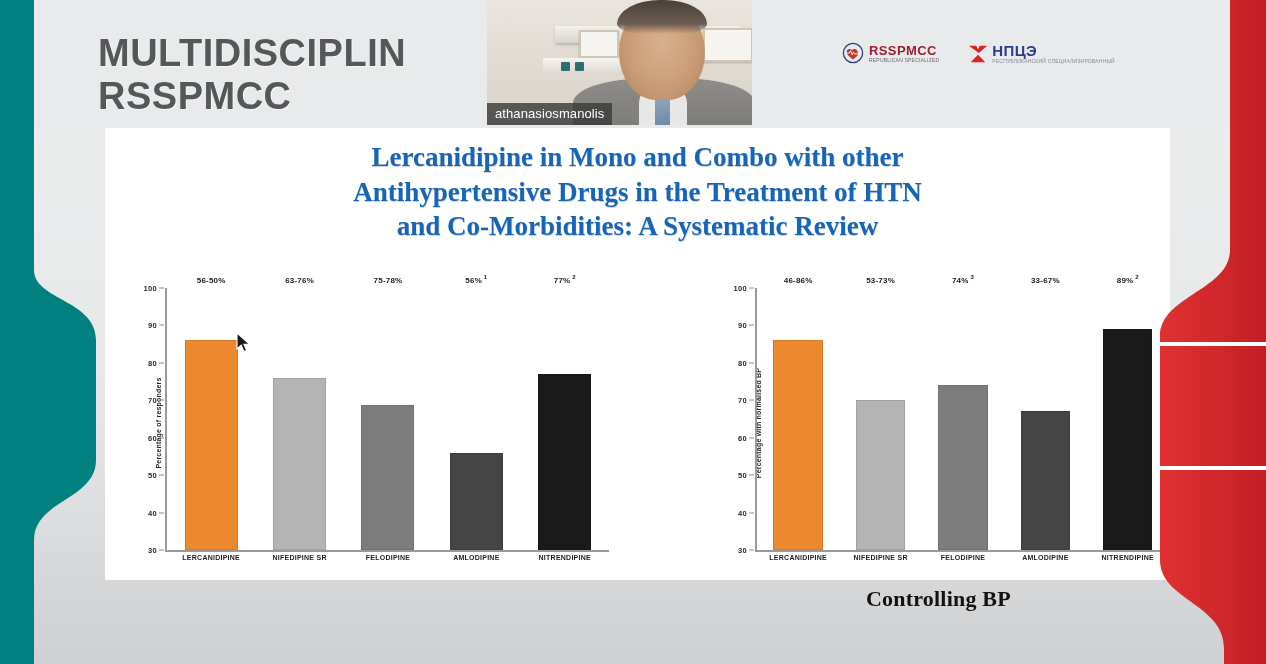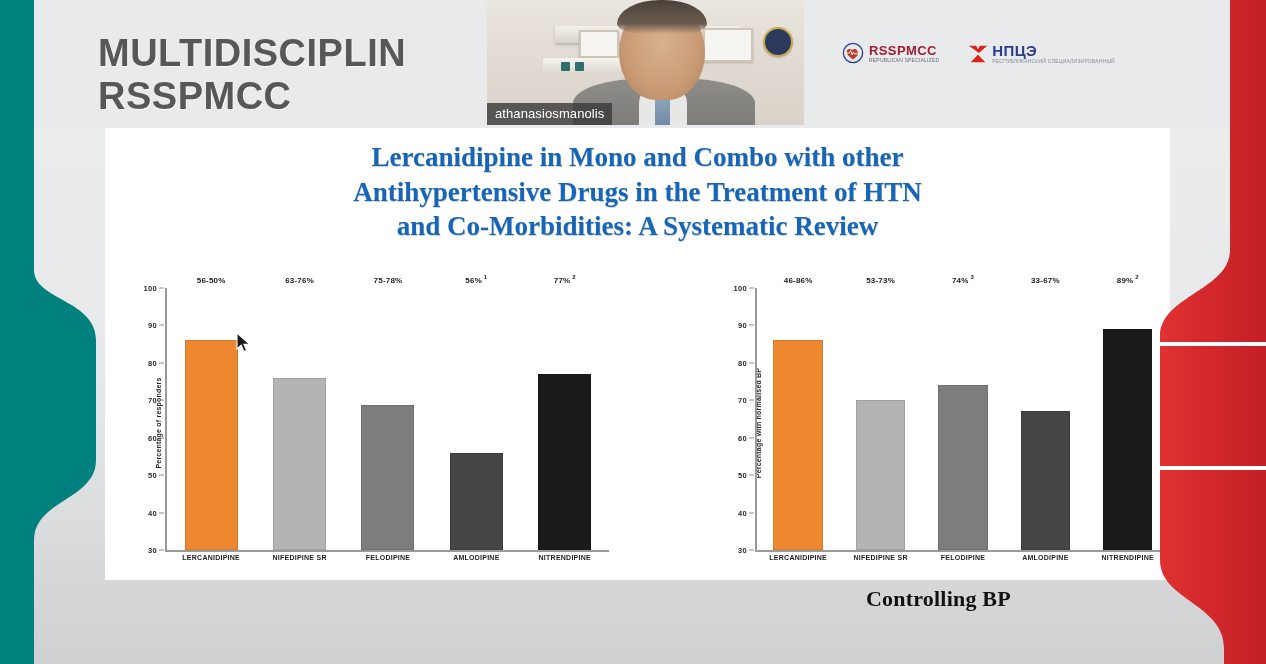--- a/index.html
+++ b/index.html
@@ -39,21 +39,21 @@
     position: absolute; left: 98px; top: 32px;
     font-size: 38px; font-weight: bold; letter-spacing: 0.5px;
     color: #555759; line-height: 1.12;
     text-shadow: 1px 1px 0 rgba(255,255,255,.6);
     z-index: 2;
   }
   .brand-title .l2 { display:block; }
 
   
   .video-tile {
-    position: absolute; left: 487px; top: 0; width: 317px; height: 125px;
+    position: absolute; left: 487px; top: 0; width: 265px; height: 125px;
     z-index: 6; overflow: hidden;
     background: #cfc9c1;
   }
   .vt-wall {
     position:absolute; inset:0;
     background:
       linear-gradient(180deg,#eae5de 0%, #e2dcd4 40%, #d8d2c9 100%);
   }
   .vt-shelf {
     position:absolute; left:68px; top:26px; width:185px; height:17px;

